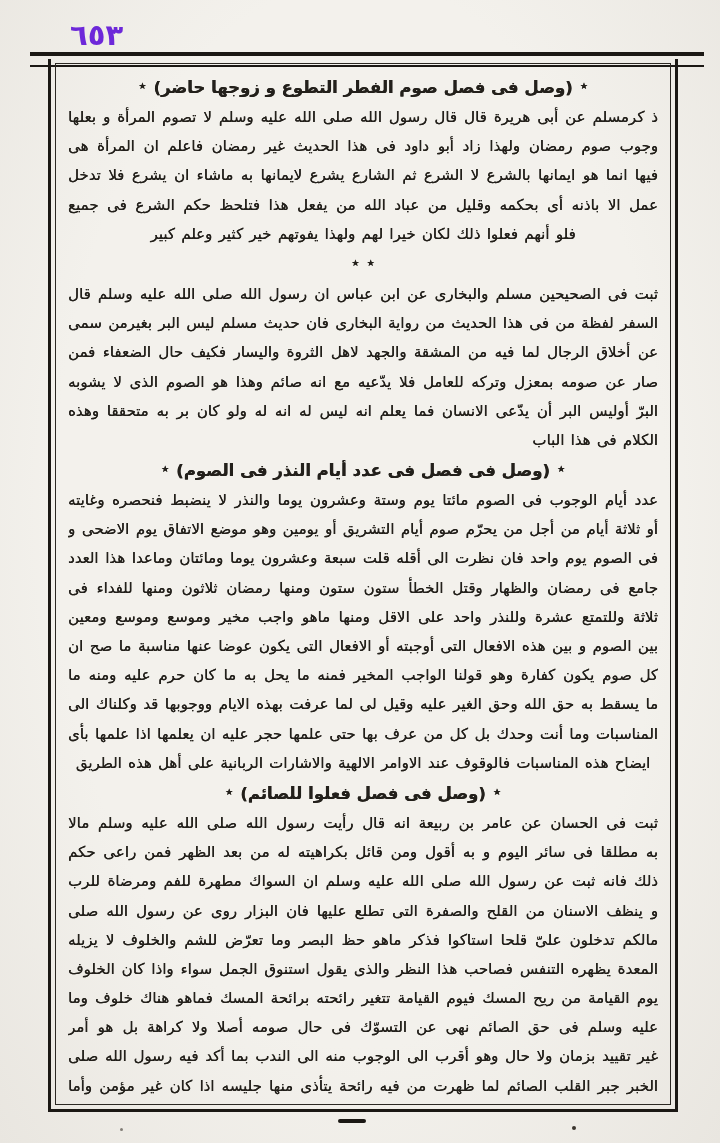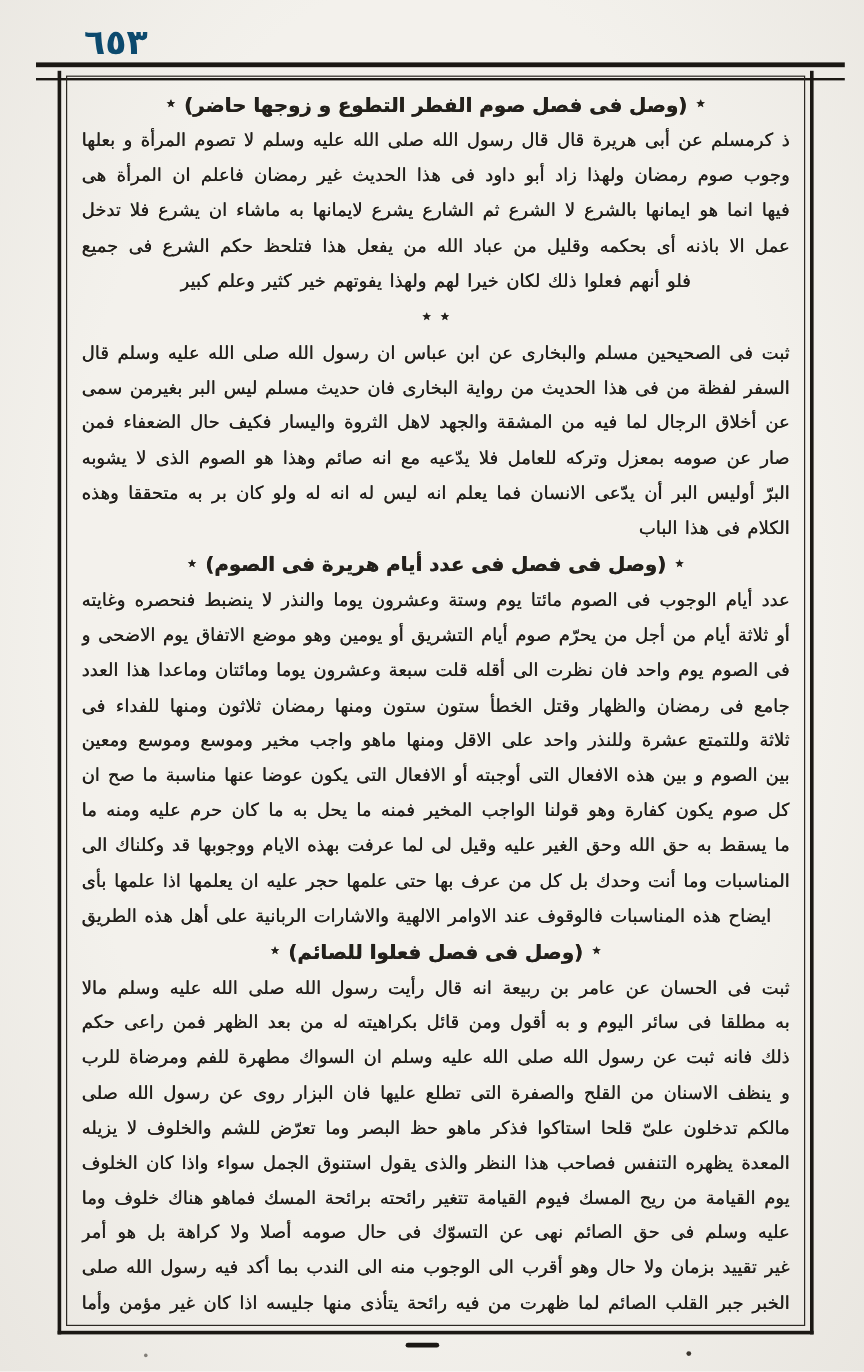--- a/index.html
+++ b/index.html
@@ -7,21 +7,21 @@
     width:720px; height:1143px;
     background: radial-gradient(ellipse at 50% 45%, #f3f1ec 60%, #e9e6e0 100%);
     font-family:"DejaVu Sans", sans-serif;
     color:#23201b;
     overflow:hidden;
   }
   .page { position:relative; width:720px; height:1143px; }
 
   .page-number {
     position:absolute; top:18px; left:70px;
-    font-size:29px; font-weight:bold; color:#0c4a6e;
+    font-size:29px; font-weight:bold; color:#6d28d9;
     letter-spacing:2px;
   }
 
   .top-rule {
     position:absolute; top:52px; left:30px; width:674px; height:9px;
     border-top:4px solid #1b1814;
     border-bottom:2px solid #1b1814;
   }
 
   .frame {
@@ -42,21 +42,21 @@
     line-height:29.2px;
     text-shadow:0.25px 0 0 currentColor;
   }
 
   .line {
     height:29.2px; overflow:hidden;
     text-align:justify;
     text-align-last:justify;
     word-spacing:1.5px;
   }
-  .line.center { text-align:left; text-align-last:center; }
+  .line.center { text-align:center; text-align-last:center; }
   .line.right  { text-align:center;  text-align-last:right; }
 
   .heading {
     display:flex; justify-content:center; align-items:center; gap:7px;
     height:31px; font-weight:bold; font-size:16.5px;
     text-shadow:0.3px 0 0 currentColor;
   }
   .heading .orn { font-size:15px; transform:translateY(-1px); }
 
   .bottom-mark {
@@ -91,21 +91,21 @@
             <span class="orn">٭</span>
           </div>
           <div class="line">ثبت فى الصحيحين مسلم والبخارى عن ابن عباس ان رسول الله صلى الله عليه وسلم قال ليس من البر أن تصوموا فى</div>
           <div class="line">السفر لفظة من فى هذا الحديث من رواية البخارى فان حديث مسلم ليس البر بغيرمن سمى السفر سفرا لانه يسفر</div>
           <div class="line">عن أخلاق الرجال لما فيه من المشقة والجهد لاهل الثروة واليسار فكيف حال الضعفاء فمن اسفر له عمله عن عامله</div>
           <div class="line">صار عن صومه بمعزل وتركه للعامل فلا يدّعيه مع انه صائم وهذا هو الصوم الذى لا يشوبه رياء عنده فانه ليس من</div>
           <div class="line">البرّ أوليس البر أن يدّعى الانسان فما يعلم انه ليس له انه له ولو كان بر به متحققا وهذه اشارة فقف عندها فقد طال</div>
           <div class="line right">الكلام فى هذا الباب</div>
           <div class="heading">
             <span class="orn">٭</span>
-            <span class="txt">(وصل فى فصل فى عدد أيام هريرة فى الصوم)</span>
+            <span class="txt">(وصل فى فصل فى عدد أيام النذر فى الصوم)</span>
             <span class="orn">٭</span>
           </div>
           <div class="line">عدد أيام الوجوب فى الصوم مائتا يوم وستة وعشرون يوما والنذر لا ينضبط فنحصره وغايته سنة ينقص منها ستة أيام</div>
           <div class="line">أو ثلاثة أيام من أجل من يحرّم صوم أيام التشريق أو يومين وهو موضع الاتفاق يوم الاضحى و يوم الفطر وأقل النذر</div>
           <div class="line">فى الصوم يوم واحد فان نظرت الى أقله قلت سبعة وعشرون يوما ومائتان وماعدا هذا العدد فليس بواجب منها لمن</div>
           <div class="line">جامع فى رمضان والظهار وقتل الخطأ ستون ستون ومنها رمضان ثلاثون ومنها للفداء فى الحج ثلاثة ولليمين</div>
           <div class="line">ثلاثة وللتمتع عشرة وللنذر واحد على الاقل ومنها ماهو واجب مخير وموسع وموسع ومعين بالزمان مضيق فاعلم انه لولم يكن</div>
           <div class="line">بين الصوم و بين هذه الافعال التى أوجبته أو الافعال التى يكون عوضا عنها مناسبة ما صح ان يقوم مقامها وذلك من</div>
           <div class="line">كل صوم يكون كفارة وهو قولنا الواجب المخير فمنه ما يحل به ما كان حرم عليه ومنه ما يسقط به حق الله عليه ومنه</div>
           <div class="line">ما يسقط به حق الله وحق الغير عليه وقيل لى لما عرفت بهذه الايام ووجوبها قد وكلناك الى نفسك فى استخراج هذه</div>

